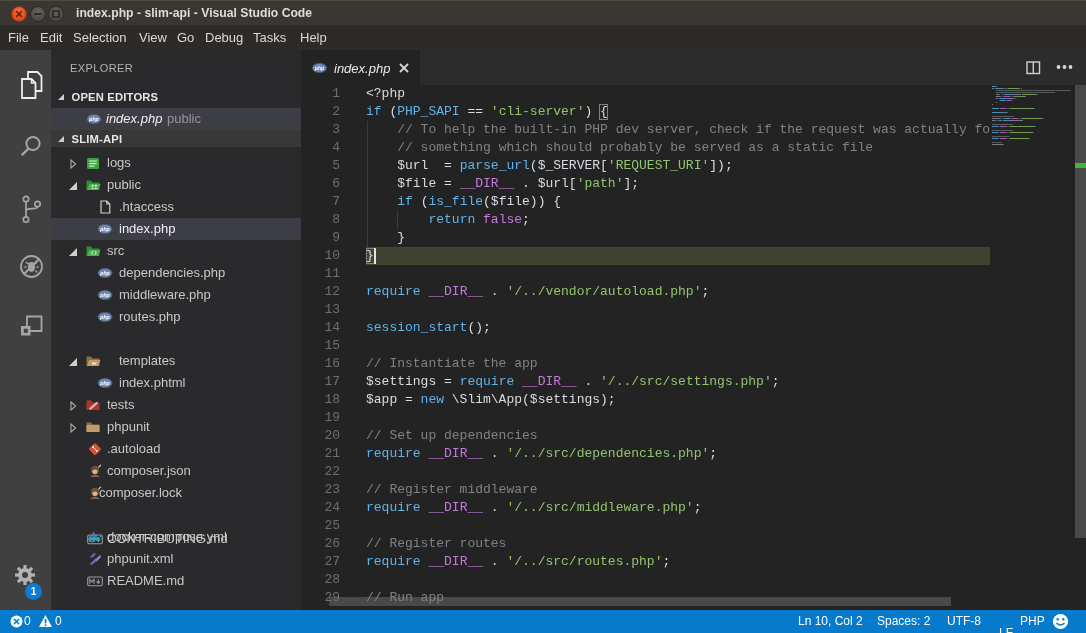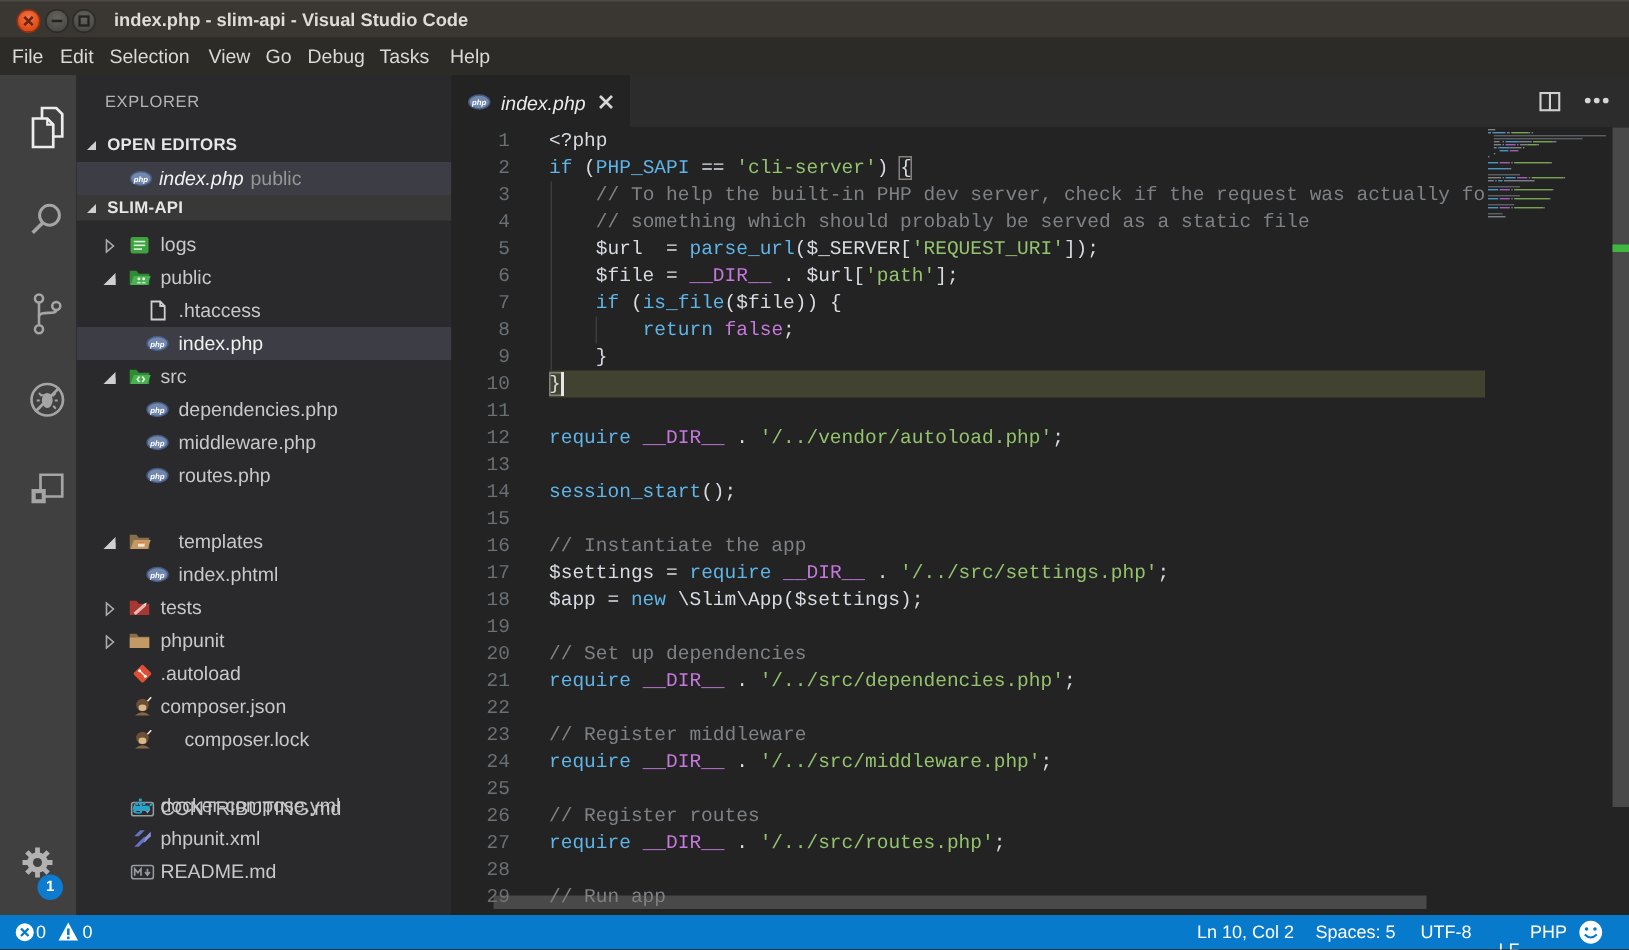--- a/index.html
+++ b/index.html
@@ -271,21 +271,21 @@
         </svg>
         <span class="lbl" style="left:56px">composer.json</span>
       </div>
     <div class="row" style="top:432px">
         <svg class="ico" style="left:36px">
           <circle cx="8" cy="7" r="4.2" fill="#6e4f33"></circle>
           <ellipse cx="8" cy="8.8" rx="2.6" ry="2.2" fill="#d9b98c"></ellipse>
           <path d="M3 14 Q8 9.5 13 14 Z" fill="#8a6545"></path>
           <line x1="11.3" y1="4.5" x2="13.8" y2="1.8" stroke="#efe9df" stroke-width="1.1"></line>
         </svg>
-        <span class="lbl" style="left:72px">composer.lock</span>
+        <span class="lbl" style="left:48px">composer.lock</span>
       </div>
     <div class="row" style="top:478px">
         <svg class="ico" style="left:36px">
           <rect x="0.7" y="4" width="14.6" height="8.8" rx="1.5" fill="none" stroke="#979ca2" stroke-width="1.1"></rect>
           <path d="M2.8 10.8 L2.8 6.2 L4.9 8.8 L7 6.2 L7 10.8" fill="none" stroke="#979ca2" stroke-width="1.1"></path>
           <path d="M11.3 6.2 L11.3 9.6 M9.7 8.4 L11.3 10.4 L12.9 8.4" fill="none" stroke="#979ca2" stroke-width="1.1"></path>
         </svg>
         <span class="lbl" style="left:56px">CONTRIBUTING.md</span>
       </div>
     <div class="row" style="top:476px">
@@ -431,21 +431,21 @@
       <path d="M4 4 L9 9 M9 4 L4 9" stroke="#077acc" stroke-width="1.6"></path>
     </svg>
     <span class="abs" style="left:24px;top:4px">0</span>
     <svg class="abs" style="left:38px;top:4px" width="15" height="14" viewBox="0 0 15 14">
       <path d="M7.5 1 L14 13 L1 13 Z" fill="#ffffff"></path>
       <rect x="6.7" y="5" width="1.7" height="4.4" fill="#077acc"></rect>
       <rect x="6.7" y="10.4" width="1.7" height="1.7" fill="#077acc"></rect>
     </svg>
     <span class="abs" style="left:55px;top:4px">0</span>
     <span class="abs" style="left:798px;top:4px">Ln 10, Col 2</span>
-    <span class="abs" style="left:877px;top:4px">Spaces: 5</span>
+    <span class="abs" style="left:877px;top:4px">Spaces: 2</span>
     <span class="abs" style="left:947px;top:4px">UTF-8</span>
     <span class="abs" style="left:999px;top:16px">LF</span>
     <span class="abs" style="left:1020px;top:4px">PHP</span>
     <svg class="abs" style="left:1052px;top:3px" width="17" height="17" viewBox="0 0 17 17">
       <circle cx="8.5" cy="8.5" r="7.6" fill="#ffffff"></circle>
       <circle cx="5.7" cy="6.3" r="1.2" fill="#077acc"></circle>
       <circle cx="11.3" cy="6.3" r="1.2" fill="#077acc"></circle>
       <path d="M4.5 10 Q8.5 14 12.5 10" fill="none" stroke="#077acc" stroke-width="1.4"></path>
     </svg>
   </div>

